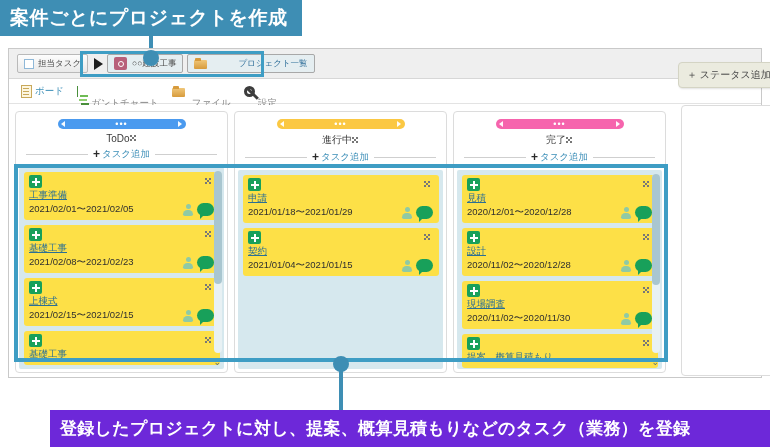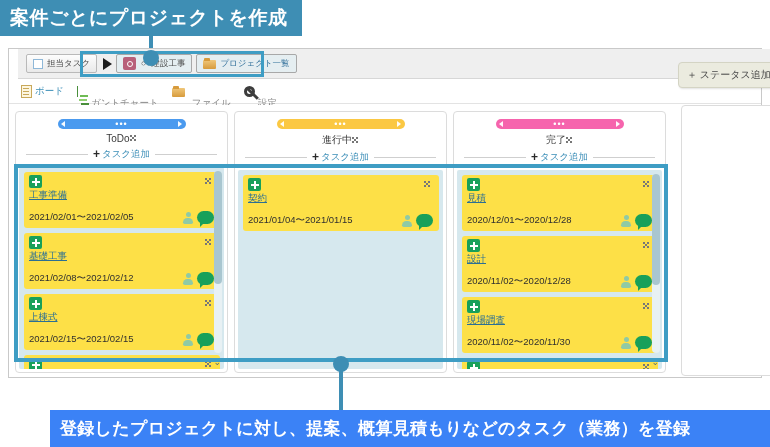--- a/index.html
+++ b/index.html
@@ -41,21 +41,21 @@
 
   
   #app-window {
     position: absolute; left: 8px; top: 48px;
     width: 754px; height: 330px;
     background: #ffffff;
     border: 1px solid #c9c9c9;
     box-sizing: border-box;
   }
   #toolbar {
-    position: absolute; left: 9px; top: 0;
+    position: absolute; left: 0; top: 0;
     height: 30px; width: 100%;
     background: #efefef;
     border-bottom: 1px solid #d7d7d7;
     display: flex; align-items: center;
     padding-left: 8px;
     box-sizing: border-box;
   }
   .tab-btn {
     height: 19px;
     border: 1px solid #b9b9b9;
@@ -288,21 +288,21 @@
   }
   .card-title {
     font-size: 9.5px;
     color:#2b6f94;
     text-decoration: underline;
     margin-top: 1px;
     white-space: nowrap; overflow: hidden;
   }
   .card-bottomrow {
     display:flex; align-items:center; justify-content:space-between;
-    margin-top: 9px;
+    margin-top: 1px;
     text-align: center;
   }
   .card-dates { font-size: 9.5px; color:#2f2f2f; white-space:nowrap; }
   .card-icons { display:flex; align-items:center; gap:4px; }
   .person-ico {
     width: 10px; height: 12px; position:relative; flex:none;
   }
   .person-ico::before {
     content:""; position:absolute; left:2.5px; top:0;
     width:5px; height:5px; border-radius:50%; background:#8fcaa5;
@@ -383,21 +383,21 @@
   }
   #bottom-connector-dot {
     position:absolute; left:333px; top:356px;
     width:16px; height:16px; border-radius:50%;
     background:#3e8eb4;
     z-index: 10;
   }
   #bottom-caption {
     position:absolute; left:50px; top:410px;
     width: 720px; height: 37px;
-    background:#3b82f6;
+    background:#6d28d9;
     color:#ffffff;
     font-size: 17px; font-weight: bold;
     display:flex; align-items:center;
     padding-left: 10px;
     box-sizing:border-box;
     letter-spacing: .3px;
   }
 </style>
 </head>
 <body>
@@ -413,21 +413,21 @@
   <div id="toolbar">
     <div class="tab-btn">
       <span class="tab-sq"></span>
       <span>担当タスク</span>
     </div>
     <span class="play-tri"></span>
     <div class="tab-btn active">
       <span class="tab-circle-box"></span>
       <span>○○建設工事</span>
     </div>
-    <div class="tab-btn active" style="margin-left:4px;">
+    <div class="tab-btn active" style="margin-left:4px;gap:27px;">
       <span class="folder-ico"></span>
       <span class="tab-label-blue">プロジェクト一覧</span>
     </div>
   </div>
 
   <div id="menubar">
     <div class="menu-item">
       <span class="ico-doc"></span>
       <span class="mtxt">ボード</span>
     </div>
@@ -482,21 +482,21 @@
             </span>
           </div>
         </div>
         <div class="card">
           <div class="card-toprow">
             <span class="move-ico"></span>
             <span class="grip"></span>
           </div>
           <div class="card-title">基礎工事</div>
           <div class="card-bottomrow">
-            <span class="card-dates">2021/02/08〜2021/02/12</span>
+            <span class="card-dates">2021/02/08〜2021/02/23</span>
             <span class="card-icons">
               <span class="person-ico"></span>
               <span class="bubble-ico"></span>
             </span>
           </div>
         </div>
         <div class="card">
           <div class="card-toprow">
             <span class="move-ico"></span>
             <span class="grip"></span>
@@ -543,20 +543,34 @@
           <span>タスク追加</span>
         </span>
         <span class="add-line"></span>
       </div>
       <div class="cards-area plain">
         <div class="card">
           <div class="card-toprow">
             <span class="move-ico"></span>
             <span class="grip"></span>
           </div>
+          <div class="card-title">申請</div>
+          <div class="card-bottomrow">
+            <span class="card-dates">2021/01/18〜2021/01/29</span>
+            <span class="card-icons">
+              <span class="person-ico"></span>
+              <span class="bubble-ico"></span>
+            </span>
+          </div>
+        </div>
+        <div class="card">
+          <div class="card-toprow">
+            <span class="move-ico"></span>
+            <span class="grip"></span>
+          </div>
           <div class="card-title">契約</div>
           <div class="card-bottomrow">
             <span class="card-dates">2021/01/04〜2021/01/15</span>
             <span class="card-icons">
               <span class="person-ico"></span>
               <span class="bubble-ico"></span>
             </span>
           </div>
         </div>
       </div>

